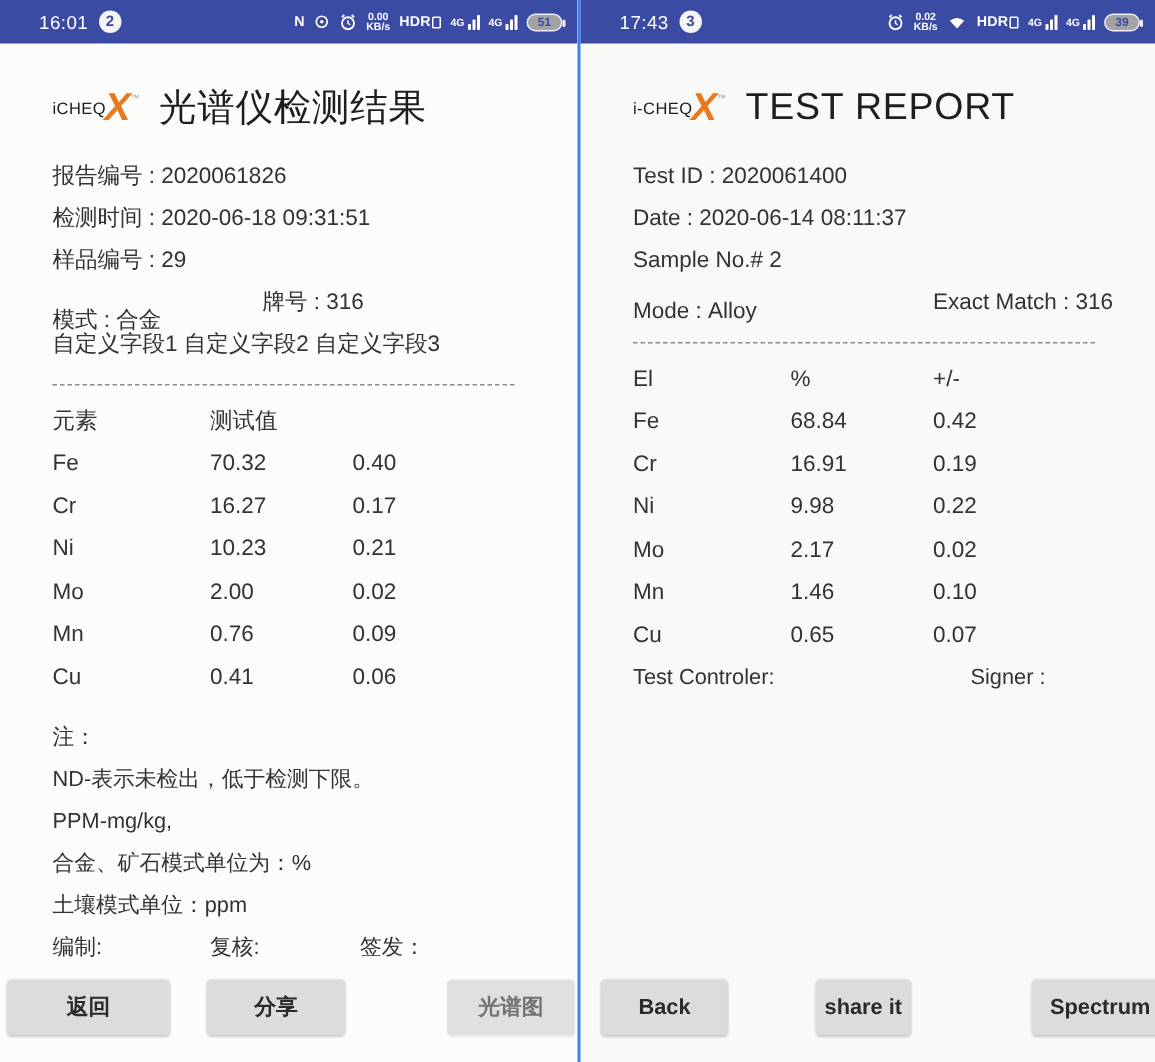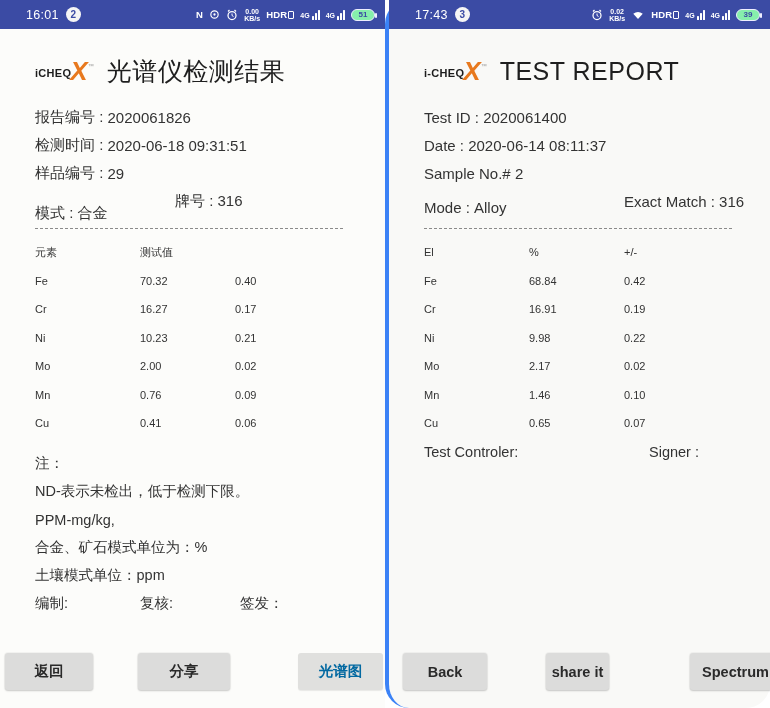--- a/index.html
+++ b/index.html
@@ -1,79 +1,79 @@
 <!DOCTYPE html>
 <html><head>
 <meta charset="utf-8">
 <style>
   * { margin:0; padding:0; box-sizing:border-box; }
   html,body { width:770px; height:708px; }
   body { display:flex; font-family:"Liberation Sans", sans-serif; background:#fff; overflow:hidden; }
 
   .screen { width:385px; height:708px; position:relative; }
   .screen-left  { background:#fcfcfa; }
-  .screen-right { background:#f9f9f7; border-left:4px solid #3b82f6;border-radius:24px; }
+  .screen-right { background:#f9f9f7; border-left:2px solid #3b82f6; }
 
   
   .statusbar { height:29px; background:#3b4ba4; color:#fff; display:flex;
                align-items:center; justify-content:space-between; padding:0 10px 0 26px; }
   .sb-left { display:flex; align-items:center; gap:7px; }
   .sb-time { font-size:12.5px; letter-spacing:.3px; }
   .sb-badge { width:15px; height:15px; border-radius:50%; background:#f5f5f5; color:#3b4ba4;
               font-size:10px; font-weight:bold; display:flex; align-items:center; justify-content:center; }
   .sb-right { display:flex; align-items:center; gap:6px; }
   .sb-txt { font-size:9.5px; font-weight:bold; letter-spacing:.2px; }
   .sb-speed { display:flex; flex-direction:column; align-items:center; line-height:7px; }
   .sb-speed span { font-size:7px; font-weight:bold; }
   .sb-hdr { display:flex; align-items:center; gap:1px; }
   .sb-hdr i { width:6px; height:8px; border:1px solid #fff; border-radius:1px; display:inline-block; }
   .sb-signal { display:flex; align-items:flex-end; gap:1px; }
   .sb-signal .sig-label { font-size:7px; font-weight:bold; line-height:8px; margin-right:1px; }
   .bars { display:flex; align-items:flex-end; gap:1px; }
   .bars i { width:2px; background:#fff; display:inline-block; border-radius:.5px; }
   .bars i:nth-child(1){height:4px} .bars i:nth-child(2){height:7px} .bars i:nth-child(3){height:10px}
-  .sb-battery { min-width:24px; height:12px; border:1px solid #eef; border-radius:6px; background:#86efac;
+  .sb-battery { min-width:24px; height:12px; border:1px solid #eef; border-radius:6px; background:#a3a3a3;
                 color:#3b4ba4; font-size:8px; font-weight:bold; display:flex; align-items:center;
                 justify-content:center; position:relative; padding:0 3px; }
   .sb-battery:after { content:""; position:absolute; right:-3px; top:3.5px; width:2px; height:5px;
                       background:#eef; border-radius:1px; }
   .sb-icon svg { display:block; }
 
   
   .content { padding:24px 14px 0 35px; color:#333; }
   .header { display:flex; align-items:center; gap:13px; margin-bottom:14px; height:36px; }
   .logo { display:flex; align-items:flex-start; white-space:nowrap; }
-  .logo-text { font-size:11px; font-weight:bold; color:#1c1c1c; letter-spacing:.3px; margin-top:8px; }
+  .logo-text { font-size:11px; font-weight:normal; color:#1c1c1c; letter-spacing:.3px; margin-top:8px; }
   .logo-x { font-size:26px; font-weight:bold; font-style:italic; color:#e8791e; line-height:24px; margin-left:-1px; }
   .logo-tm { font-size:6px; color:#999; margin-top:4px; }
   .title { font-size:25px; color:#1e1e1e; letter-spacing:.5px; }
 
   .frow { display:flex; align-items:center; height:28px; font-size:15px; }
   .frow .lbl { white-space:pre; }
   .frow .val { white-space:pre; }
   .pair1-l { width:140px; display:flex;margin-top:24px; }
   .pair1-r { width:200px; display:flex;margin-top:13px; }
 
   .dashline { border-top:1.5px dashed #8a8a8a; margin:13px 0 9px 0; width:308px; }
 
-  .trow { display:flex; align-items:center; height:28.5px; font-size:11px; }
+  .trow { display:flex; align-items:center; height:28.5px; font-size:15px; }
   .trow .c1 { width:105px; } .trow .c2 { width:95px; } .trow .c3 { flex:1; }
 
   .note-row { height:28px; display:flex; align-items:center; font-size:14.5px; }
   .sig-row { display:flex; height:28px; align-items:center; font-size:14.5px; }
   .sig-row .s1 { width:105px; } .sig-row .s2 { width:100px; } .sig-row .s3 { flex:1; }
   .sig-row-en .s1 { width:225px; }
 
   
   .btn { position:absolute; top:653px; height:37px; background:#dcdcdb; border-radius:3px;
          box-shadow:0 1px 2px rgba(0,0,0,.18), 0 0 0 1px rgba(0,0,0,.03);
          display:flex; align-items:center; justify-content:center;
          font-size:14.5px; font-weight:bold; color:#2a2a2a; cursor:pointer; }
-  .btn.disabled { color:#0369a1; background:#e0e0de; box-shadow:0 1px 1px rgba(0,0,0,.08); }
-  .bl-1 { left:5px;   width:88px; }
+  .btn.disabled { color:#737373; background:#e0e0de; box-shadow:0 1px 1px rgba(0,0,0,.08); }
+  .bl-1 { left:5px;   width:108px; }
   .bl-2 { left:138px; width:92px; }
   .bl-3 { left:298px; width:85px; }
   .br-1 { left:14px;  width:84px; }
   .br-2 { left:157px; width:63px; }
   .br-3 { left:301px; width:91px; }
 </style>
 </head>
 <body>
 
 <div class="screen screen-left">
@@ -149,20 +149,21 @@
       <span class="lbl">样品编号 : </span>
         <span class="val">29</span>
     </div>
     <div class="frow">
       <span class="pair1-l">
           <span class="lbl">模式 : </span>
           <span class="val">合金</span>
         </span>
       <span><span class="lbl">牌号 : </span><span class="val">316</span></span>
     </div>
+    <div class="frow">自定义字段1 自定义字段2 自定义字段3</div>
 
     <div class="dashline"></div>
 
     <div class="trow">
       <span class="c1">元素</span>
       <span class="c2">测试值</span>
     </div>
     <div class="trow">
         <span class="c1">Fe</span>
         <span class="c2">70.32</span>

